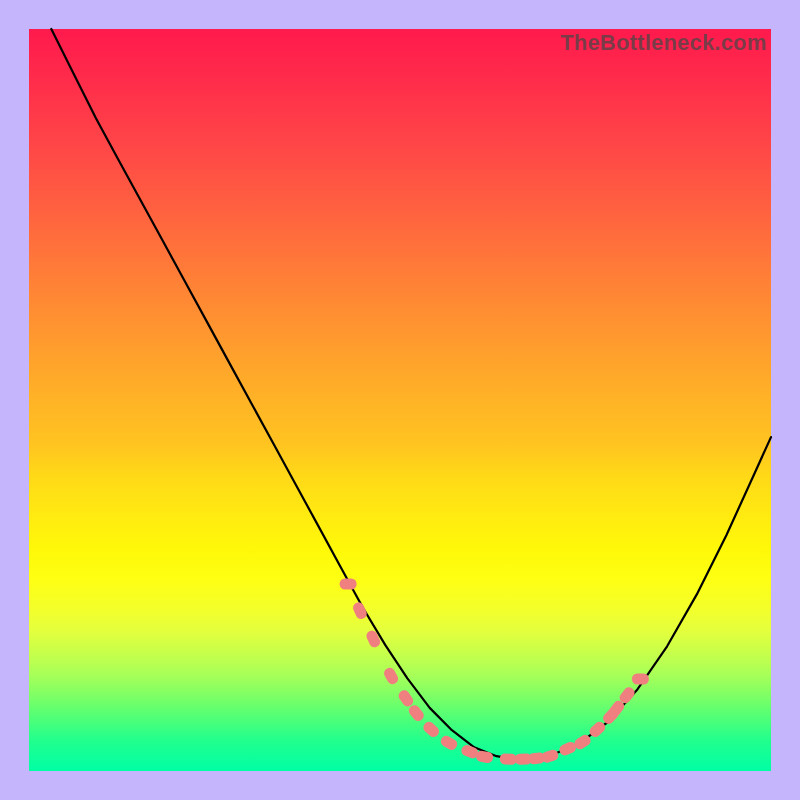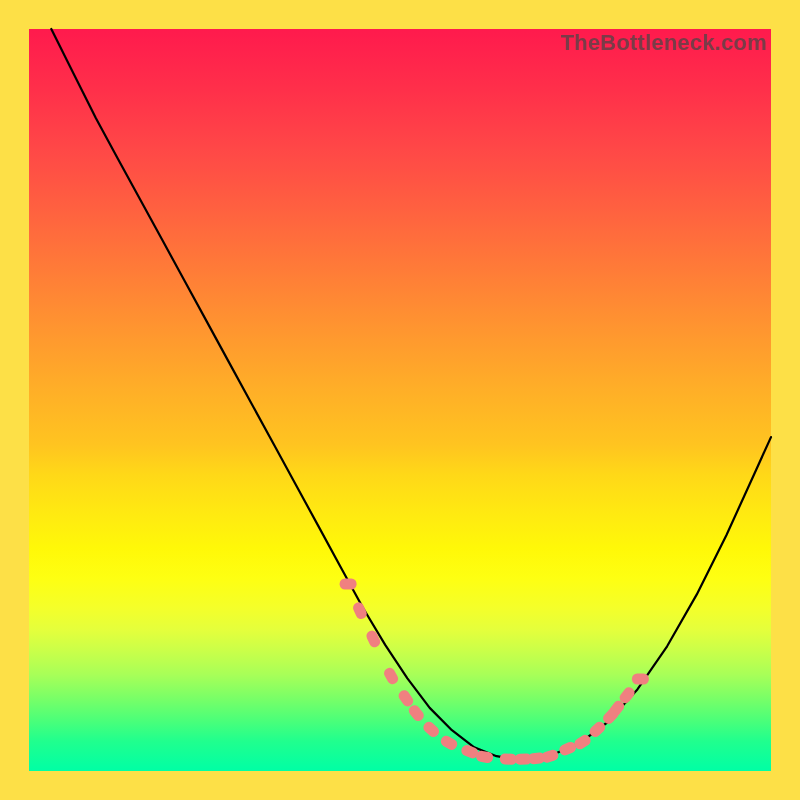--- a/index.html
+++ b/index.html
@@ -1,21 +1,21 @@
 <!DOCTYPE html>
 <html><head>
 <meta charset="utf-8">
 <style>
   * { margin: 0; padding: 0; box-sizing: border-box; }
   html, body { width: 800px; height: 800px; overflow: hidden; background: #000; }
   .wrap {
     position: relative;
     width: 800px;
     height: 800px;
-    background: #fde047;
+    background: #c4b5fd;
     text-align: right;
   }
   .plot {
     position: absolute;
     left: 29px;
     top: 29px;
     width: 742px;
     height: 742px;
     background: linear-gradient(to bottom,
       #ff1a4d 0%,

